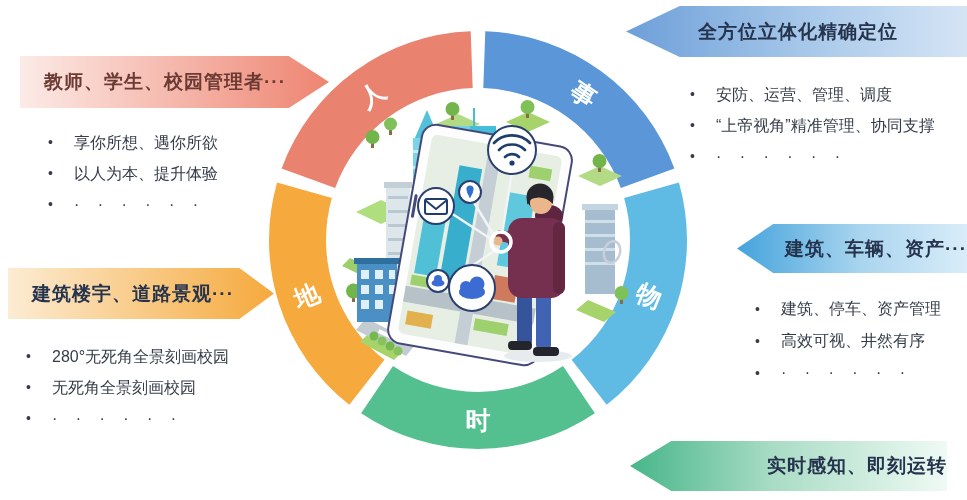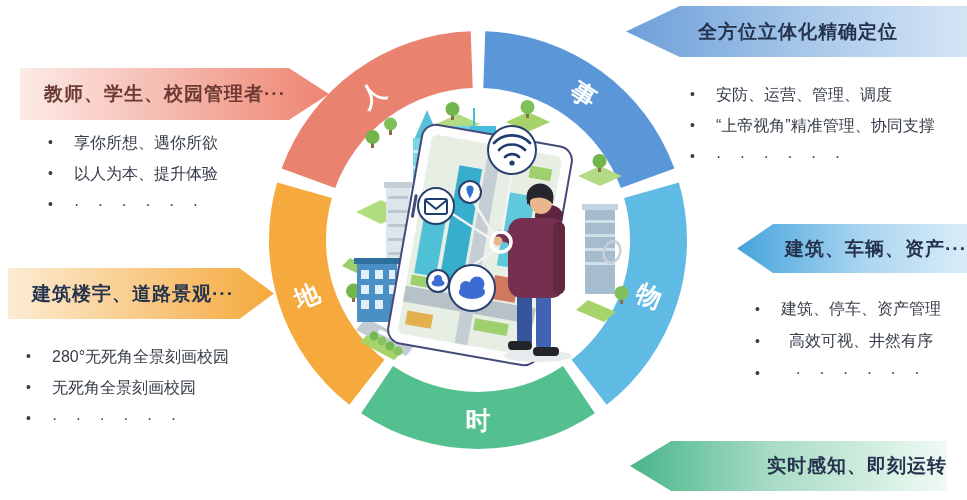--- a/index.html
+++ b/index.html
@@ -14,21 +14,21 @@
     text-anchor:middle;dominant-baseline:central;
   }
   
   .banner{
     position:absolute;display:flex;align-items:center;
     font-size:19px;font-weight:bold;letter-spacing:1px;white-space:nowrap;
   }
   .banner.point-right{clip-path:polygon(0% 0%,87% 0%,100% 50%,87% 100%,0% 100%);}
   .banner.point-left{clip-path:polygon(100% 0%,13% 0%,0% 50%,13% 100%,100% 100%);}
   .banner-people{
-    left:20px;top:68px;width:285px;height:52px;padding-left:24px;
+    left:20px;top:56px;width:285px;height:52px;padding-left:24px;
     background:linear-gradient(90deg,var(--people-grad-from),var(--people-grad-to));
     color:var(--people-text);
   }
   .banner-events{
     left:626px;top:6px;width:341px;height:51px;padding-left:72px;
     background:linear-gradient(90deg,var(--events-grad-from),var(--events-grad-mid) 45%,var(--events-grad-to));
     color:var(--banner-text-dark);
   }
   .banner-things{
     left:737px;top:224px;width:230px;height:49px;padding-left:48px;
@@ -51,21 +51,21 @@
     position:absolute;list-style:none;margin:0;padding:0;
     color:var(--list-text);font-size:16px;font-weight:normal;white-space:nowrap;
   }
   .blist li{position:relative;padding-left:30px;line-height:31px;}
   .blist li::before{
     content:"\2022";position:absolute;left:4px;top:0;font-size:14px;
   }
   .dots{letter-spacing:7px;}
   .list-people{left:44px;top:127px;}
   .list-events{left:686px;top:79px;}
-  .list-things{left:751px;top:293px;line-height:32px;text-align:center;}
+  .list-things{left:751px;top:293px;line-height:32px;}
   .list-things li{line-height:32px;}
   .list-place{left:22px;top:341px;}
 </style>
 </head>
 <body>
 
 <div class="stage">
 
   <svg width="967" height="500" viewBox="0 0 967 500">
 

